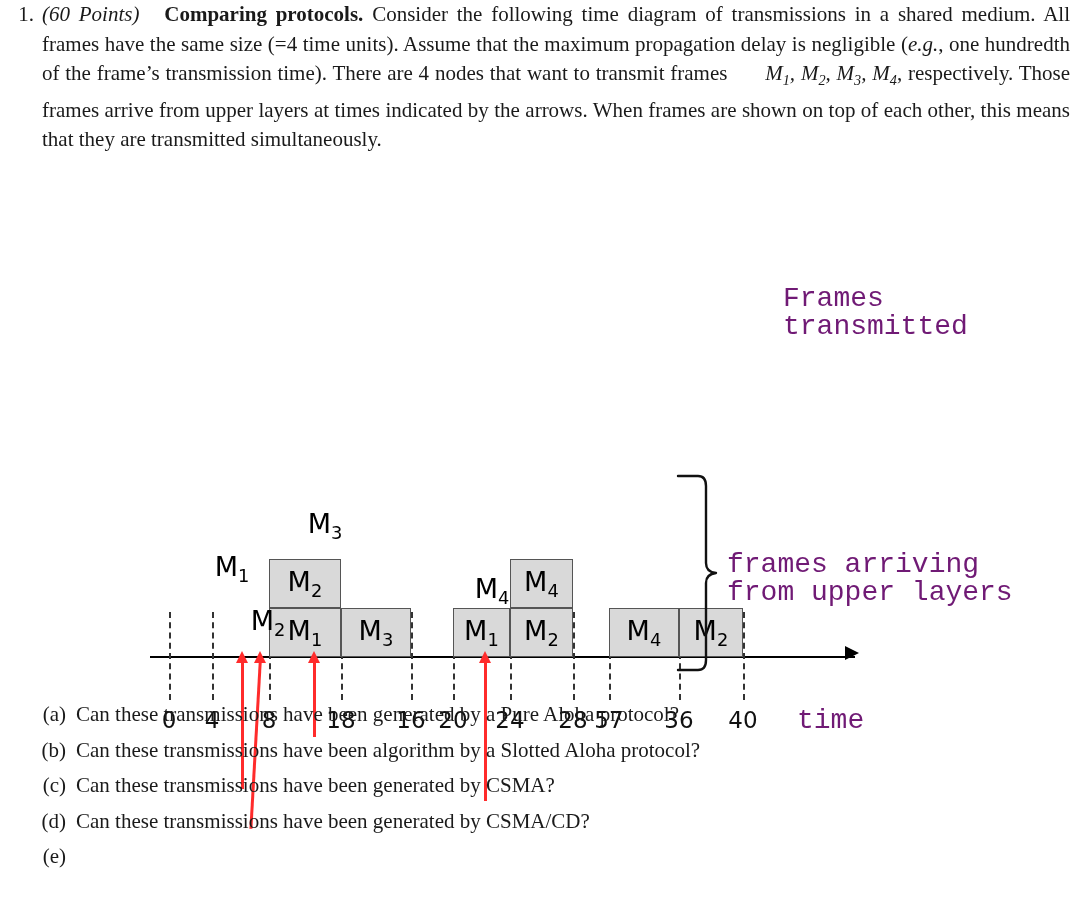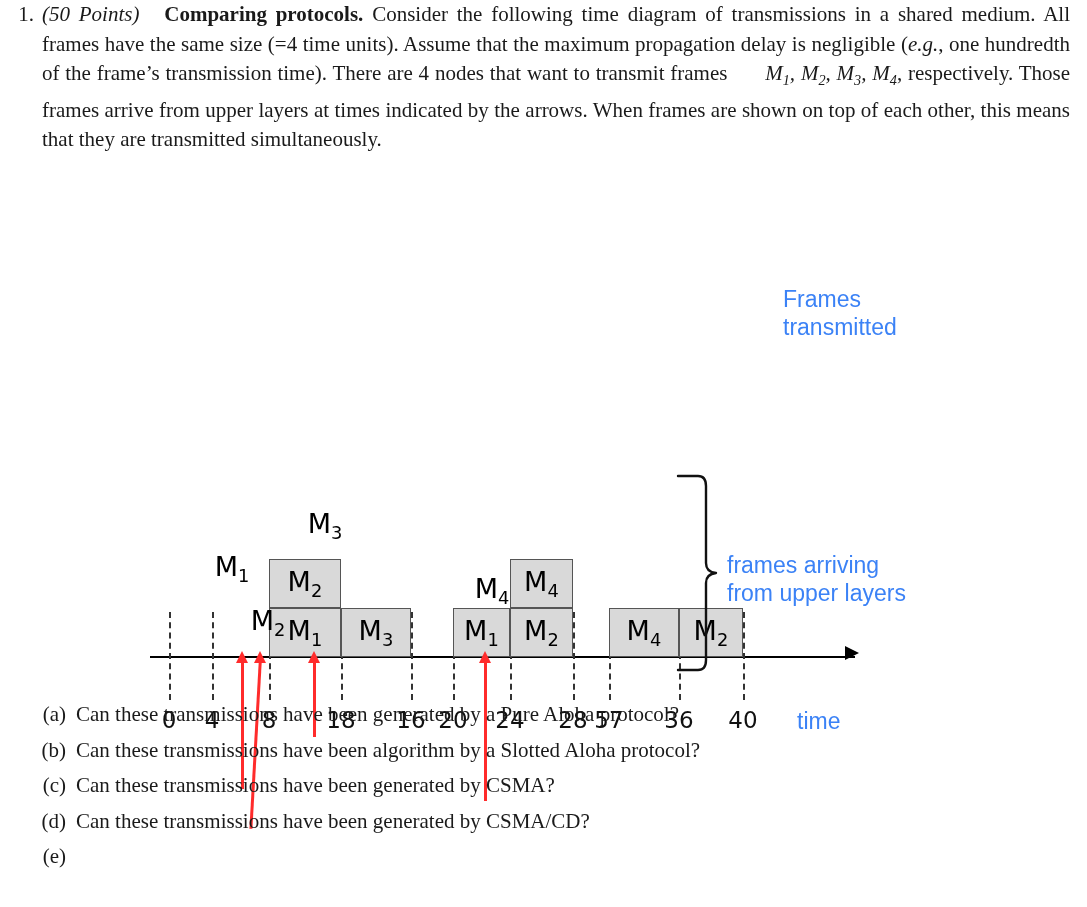--- a/index.html
+++ b/index.html
@@ -77,22 +77,22 @@
     border-right:6.5px solid transparent;
     border-bottom:12px solid #ff2b2b;
   }
   .arrlabel{
     position:absolute; font-size:27px; color:#000;
     font-family:"DejaVu Sans", sans-serif; white-space:nowrap;
     transform:translateX(-50%);
   }
   .arrlabel sub{ font-size:0.66em; }
   .note{
-    position:absolute; font-size:23px; line-height:28px;
-    font-family:Liberation Sans, sans-serif; color:#3b82f6; white-space:pre-line;
+    position:absolute; font-size:28px; line-height:28px;
+    font-family:Liberation Mono, monospace; color:#701a75; white-space:pre-line;
   }
   .brace{ position:absolute; }
 
   
   #questions{
     position:absolute; left:0; top:700px; width:1087px;
   }
   .q-row{ display:flex; align-items:flex-start; margin-bottom:6.5px; }
   .q-tag{
     width:66px; text-align:right; padding-right:10px; flex:0 0 auto;
@@ -100,21 +100,21 @@
   }
   .q-text{ font-size:21px; line-height:29px; }
 </style>
 </head>
 <body>
 
 <div id="problem">
   <div class="prob-row">
     <div class="prob-num">1.</div>
     <div class="prob-body">
-      <span class="it">(50 Points)</span>&nbsp;<span class="bd">Comparing protocols.</span>
+      <span class="it">(60 Points)</span>&nbsp;<span class="bd">Comparing protocols.</span>
       <span>Consider the following time diagram of transmissions in a shared medium. All frames have the same size (=4 time units). Assume that the maximum propagation delay is negligible (</span><span class="it">e.g.</span><span>, one hundredth of the frame’s transmission time). There are 4 nodes that want to transmit frames </span><span class="mvar">M<sub>1</sub>, M<sub>2</sub>, M<sub>3</sub>, M<sub>4</sub></span><span>, respectively. Those frames arrive from upper layers at times indicated by the arrows. When frames are shown on top of each other, this means that they are transmitted simultaneously.</span>
     </div>
   </div>
 </div>
 
 <div id="diagram">
 
   <div class="axis"></div>
   <div class="axis-head"></div>
 

